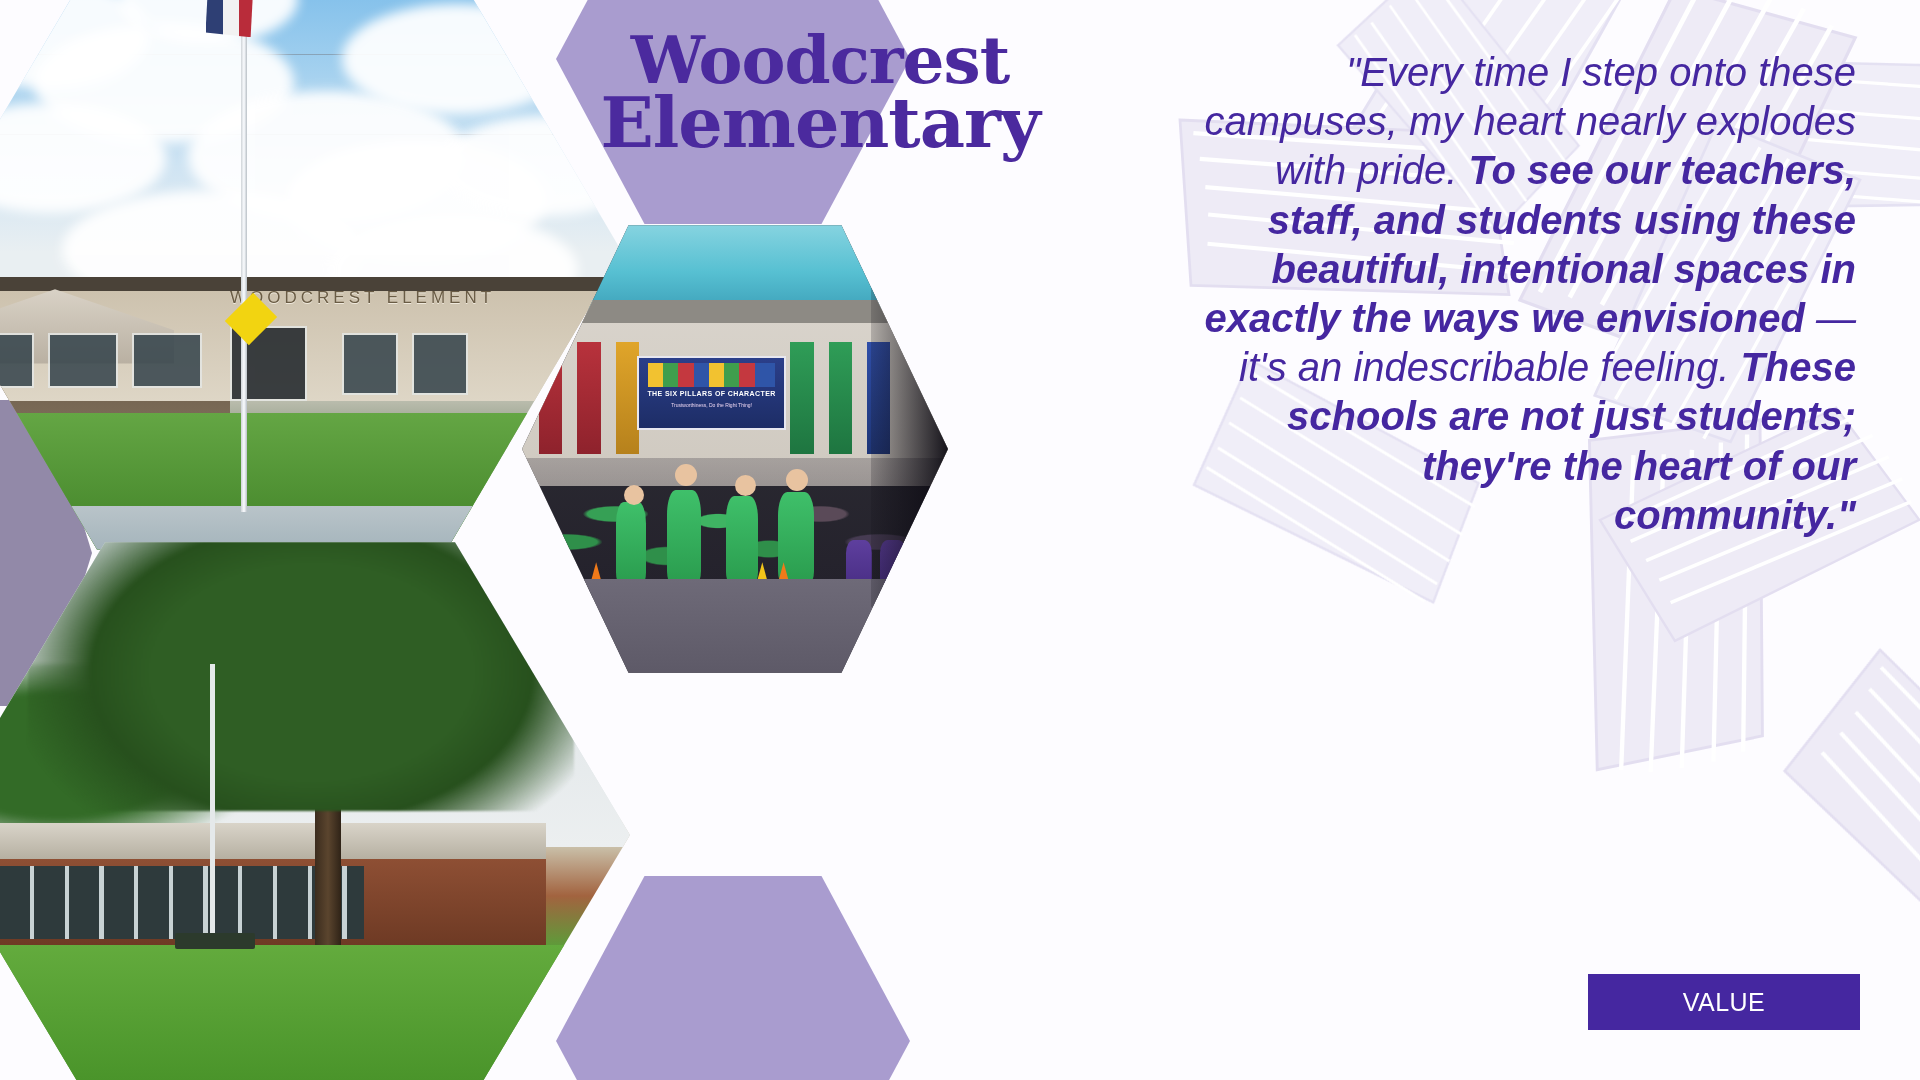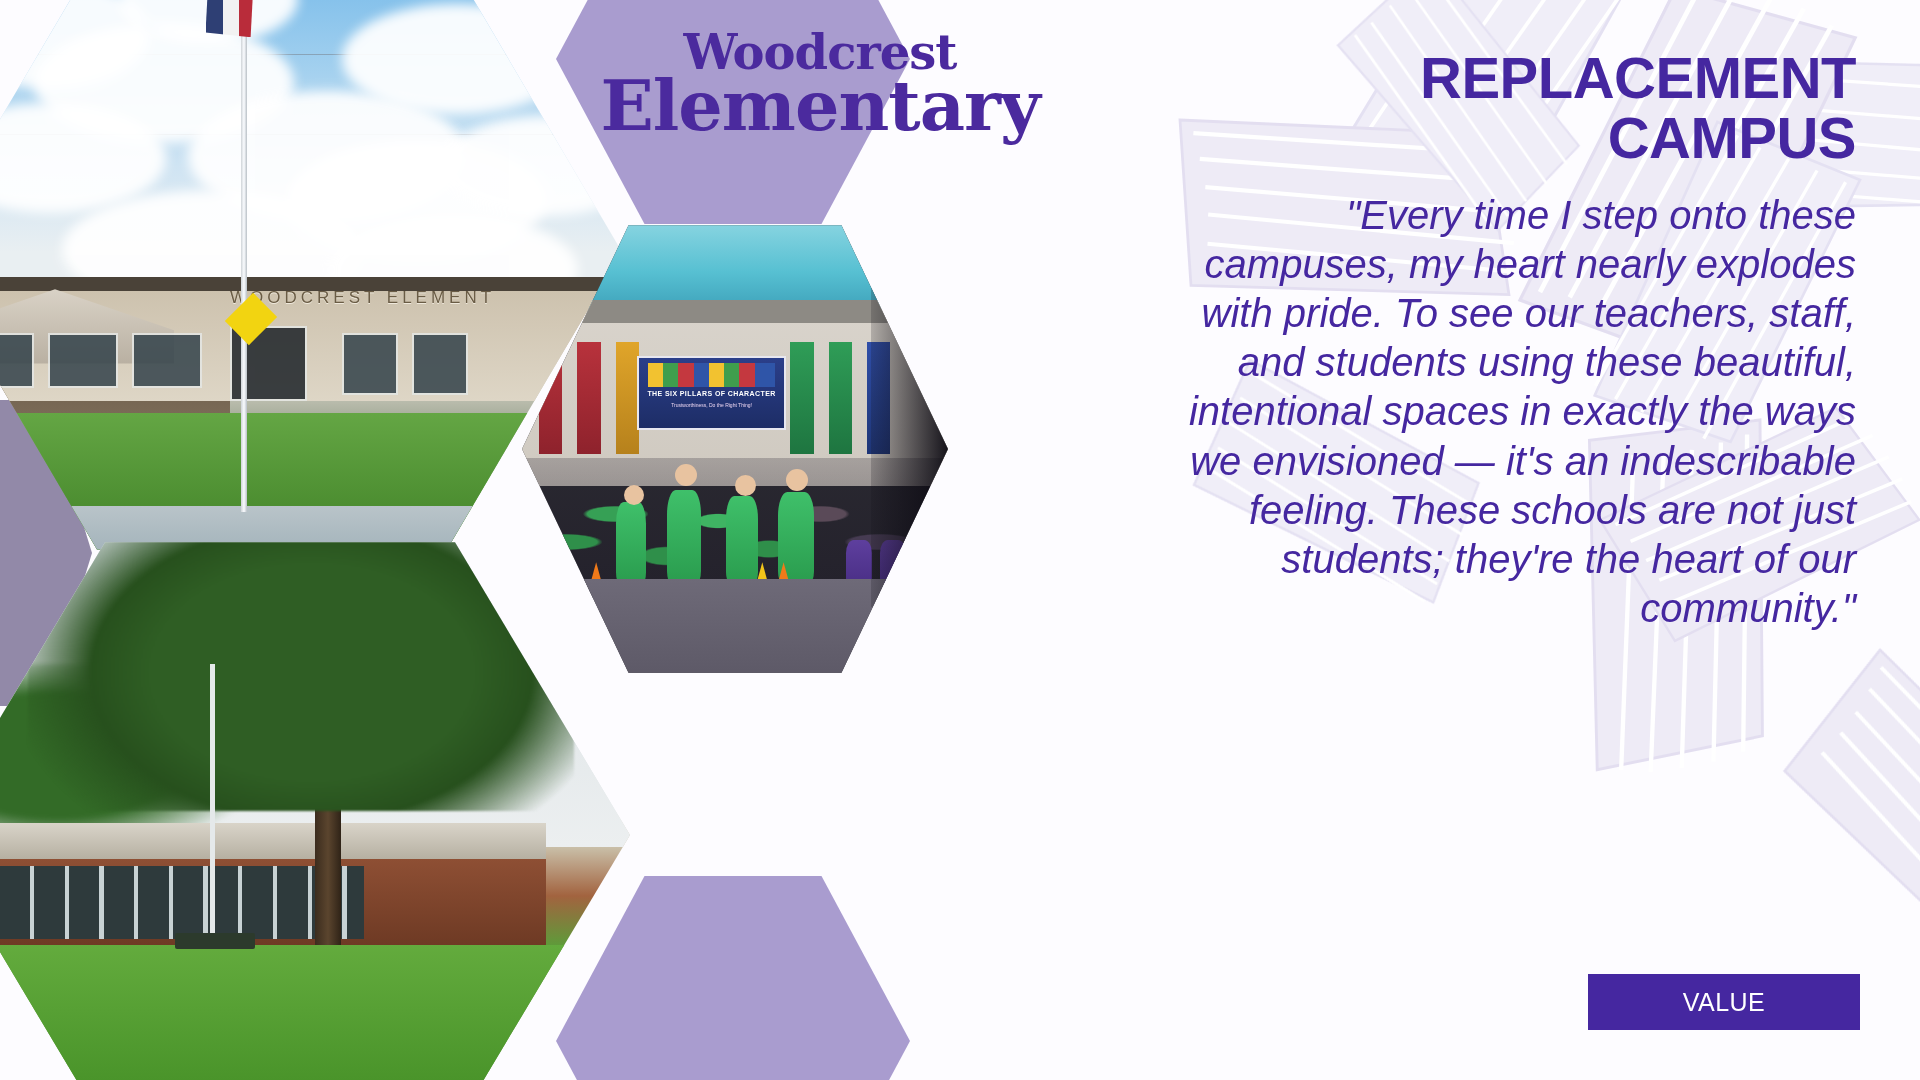--- a/index.html
+++ b/index.html
@@ -231,21 +231,21 @@
 
   
   #woodcrest-logo-text {
     position:absolute; left:560px; top:30px; width:520px;
     text-align:center; pointer-events:none;
   }
   #woodcrest-logo-text .l1, #woodcrest-logo-text .l2 {
     font-family:"DejaVu Serif", serif;
     font-weight:bold;
     color:#4b2a9e;
-    font-size:48px;
+    font-size:66px;
     line-height:.92;
     letter-spacing:-1px;
     white-space:nowrap;
   }
   #woodcrest-logo-text .l2 { font-size:70px; }
 
   #ridgewood-logo-text {
     position:absolute; left:604px; top:880px; width:420px;
     text-align:left; pointer-events:none;
   }
@@ -288,21 +288,21 @@
     margin-bottom:22px;
   }
   #quote-block {
     text-align:right;
     color:#4527a0;
     font-family:"Liberation Sans", sans-serif;
     font-size:40px;
     line-height:1.23;
     font-style:italic;
   }
-  #quote-block .bold { font-weight:normal; }
+  #quote-block .bold { font-weight:bold; }
 
   #value-badge {
     position:absolute;
     left:1588px; top:974px;
     width:272px; height:56px;
     background:#4527a0;
     color:#ffffff;
     display:flex; align-items:center; justify-content:center;
     font-family:"Liberation Sans", sans-serif;
     font-size:25px;
@@ -437,24 +437,20 @@
 
   <div class="hex hex-flat" id="hex-woodcrest-logo"></div>
   <div id="woodcrest-logo-text">
     <div class="l1">Woodcrest</div>
     <div class="l2">Elementary</div>
   </div>
 
   <div class="hex hex-flat" id="hex-ridgewood-logo"></div>
 
   <div id="right-panel">
-    <div id="campus-heading">
-      <div>REPLACEMENT</div>
-      <div>CAMPUS</div>
-    </div>
 
     <div id="quote-block">
       <span>"Every time I step onto these campuses, my heart nearly explodes with pride. </span><span class="bold">To see our teachers, staff, and students using these beautiful, intentional spaces in exactly the ways we envisioned</span><span> — it's an indescribable feeling. </span><span class="bold">These schools are not just students; they're the heart of our community."</span>
     </div>
   </div>
 
   <div id="value-badge">
     <span>VALUE</span>
   </div>
 

